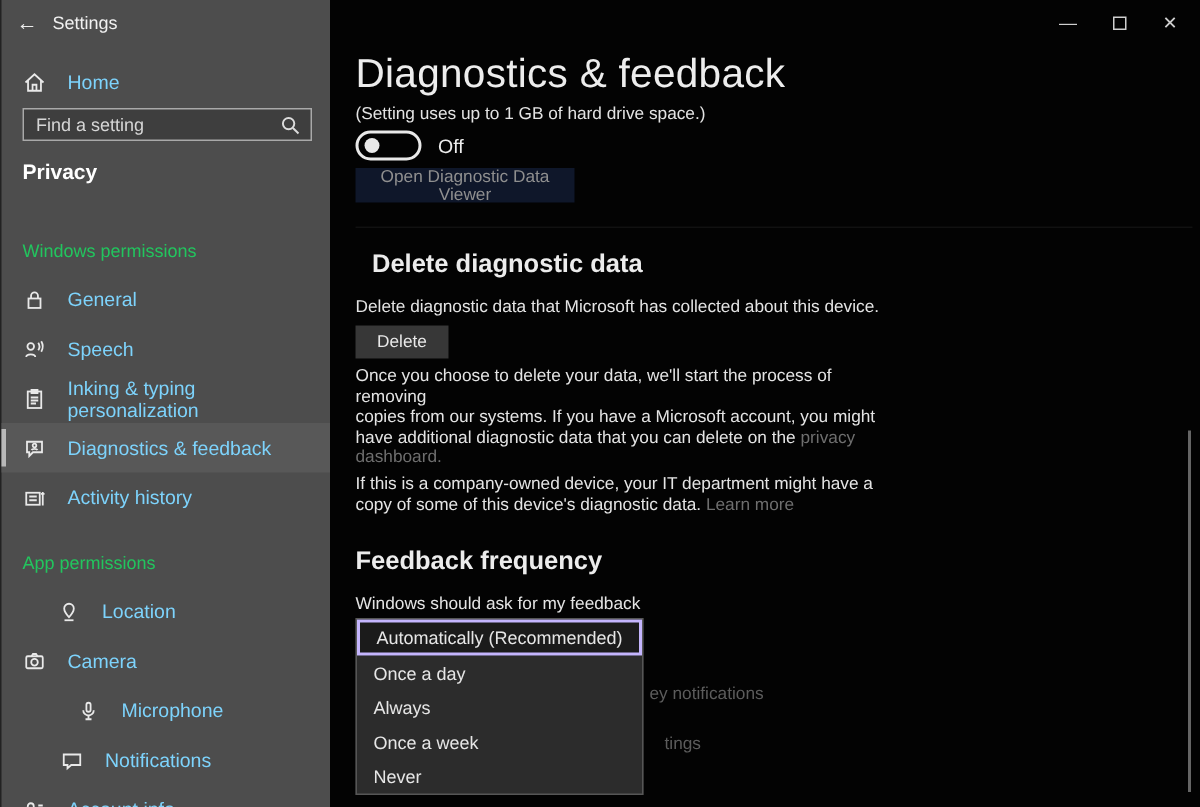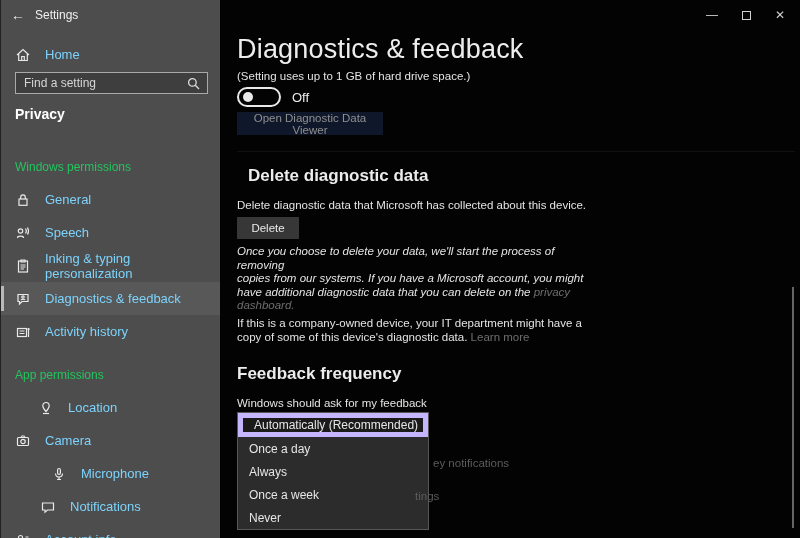--- a/index.html
+++ b/index.html
@@ -44,32 +44,32 @@
   .btn { display:flex; align-items:center; justify-content:center; font-family:"Liberation Sans",sans-serif; }
   .btn-open-viewer { position:absolute; left:17px; top:112px; width:146px; height:23px; background:#0f172a; color:#8f8f8f; font-size:11.5px; border:none; }
   .faint-divider { position:absolute; left:17px; top:151px; width:558px; height:1px; background:rgba(255,255,255,0.06); }
 
   .h2 { position:absolute; left:17px; font-size:17px; font-weight:600; color:#ececec; }
   .h2-delete { top:166px;margin-left:11px; }
   .h2-feedback { top:364px; }
   .body-text { position:absolute; left:17px; font-size:11.5px; color:#e4e4e4; line-height:13.5px; }
   .p-delete-desc { top:199px; }
   .btn-delete { position:absolute; left:17px; top:217px; width:62px; height:22px; background:#373737; color:#e9e9e9; font-size:11.5px; border:none; }
-  .p-removal { top:245px; width:350px;font-style:italic; }
+  .p-removal { top:245px; width:350px; }
   .p-company { top:317px; width:350px; }
   .dim-link { color:#6e6e6e; cursor:default; }
   .p-ask-label { top:397px; }
 
   .dropdown { position:absolute; left:17px; top:412px; width:192px; background:#2c2c2c; border:1px solid #565656; }
   .dd-option { height:23px; display:flex; align-items:center; padding-left:11px; color:#e6e6e6; font-size:12px; }
-  .dd-option.selected { background:#1b1b1b; border:5px solid #c4b5fd; height:24px; }
+  .dd-option.selected { background:#1b1b1b; border:2px solid #c4b5fd; height:24px; }
 
   .bg-fragment { position:absolute; color:#5c5c5c; font-size:11.5px; }
   .frag-1 { left:213px; top:457px; }
-  .frag-2 { left:195px; top:490px;text-align:right; }
+  .frag-2 { left:223px; top:490px;text-align:right; }
 
   .scrollbar-thumb { position:absolute; left:572px; top:287px; width:2px; height:241px; background:#9a9a9a; opacity:.65; }
 
   svg { display:block; width:100%; height:100%; }
 </style>
 </head>
 <body>
 
 <div id="app">
 

